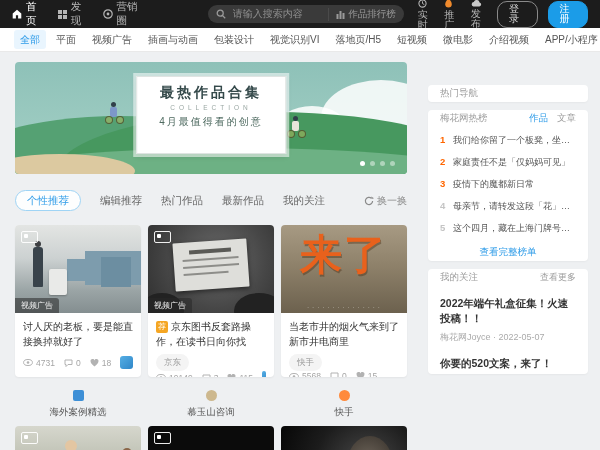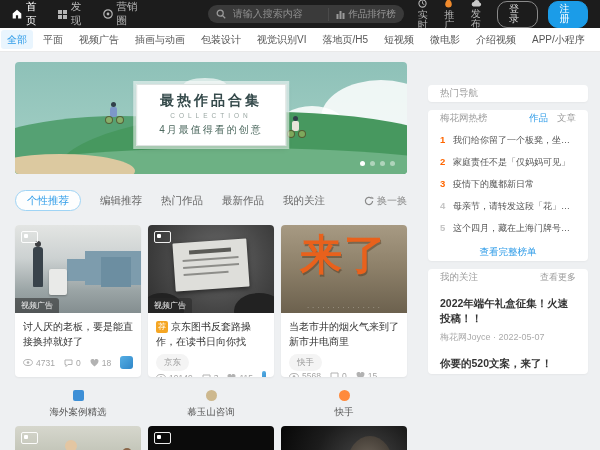--- a/index.html
+++ b/index.html
@@ -20,21 +20,21 @@
     border-left:1px solid #4a4a4a;padding-left:7px;}
   .nav-right{margin-left:auto;display:flex;align-items:center;gap:10px;}
   .mini-act{display:flex;flex-direction:column;justify-content:center;
     font-size:10px;color:#b5b5b5;line-height:1;gap:2px;}
   .pill{font-size:10px;border-radius:10px;padding:2.5px 11px;line-height:1;cursor:default;}
   .pill.login{border:1px solid #8a8a8a;color:#ddd;background:transparent;}
   .pill.register{background:#1b9ce8;color:#fff;border:1px solid #1b9ce8;}
 
   
   .catbar{position:absolute;top:28px;left:0;width:600px;height:24px;background:#fff;
-    border-bottom:1px solid #e9e9e9;display:flex;align-items:center;padding:0 1px;
+    border-bottom:1px solid #e9e9e9;display:flex;align-items:center;padding:0 14px;
     box-sizing:border-box;gap:4px;white-space:nowrap;overflow:hidden;}
   .cat{font-size:10px;color:#555;padding:2.5px 6px;border-radius:3px;cursor:default;}
   .cat.active{color:#2f9ce8;background:#e9f5fe;}
 
   
   .main-left{position:absolute;left:15px;top:62px;width:392px;}
 
   .banner{position:relative;height:112px;border-radius:4px;overflow:hidden;
     background:linear-gradient(180deg,#8ec1b8 0%,#9bcac0 55%,#a8d2c6 100%);}
   .cloud{position:absolute;background:#fff;border-radius:50%;opacity:.85;}
@@ -42,21 +42,21 @@
   .sand{position:absolute;left:-30px;bottom:-14px;width:150px;height:34px;border-radius:50%;
     background:#dcc9a0;}
   .cyclist{position:absolute;}
   .cyclist .head{width:5px;height:5px;border-radius:50%;background:#31404a;margin-left:6px;}
   .cyclist .body{width:7px;height:10px;border-radius:2px;margin-left:5px;}
   .cyclist .wheels{display:flex;gap:3px;margin-top:-1px;}
   .cyclist .wheel{width:8px;height:8px;border-radius:50%;border:1.5px solid rgba(70,70,40,.75);
     box-sizing:border-box;background:rgba(230,200,90,.35);}
   .banner-box{position:absolute;left:50%;top:47%;transform:translate(-50%,-50%);
     background:#fff;border:1px solid #dfe4e2;box-shadow:0 0 0 3px rgba(255,255,255,.55),0 2px 6px rgba(0,0,0,.15);
-    padding:7px 22px 8px;text-align:center;}
+    padding:7px 22px 24px;text-align:center;}
   .bb-title{font-size:14px;font-weight:bold;color:#34494a;letter-spacing:3px;}
   .bb-sub{font-size:6.5px;color:#9aa7a3;letter-spacing:4px;margin-top:2px;}
   .bb-tag{font-size:10px;color:#4e6a60;letter-spacing:2px;margin-top:4px;}
   .dots{position:absolute;right:12px;bottom:8px;display:flex;gap:5px;}
   .dot{width:5px;height:5px;border-radius:50%;background:rgba(255,255,255,.45);}
   .dot.active{background:#fff;}
 
   .feed-tabs{margin-top:16px;display:flex;align-items:center;gap:19px;font-size:10.5px;color:#666;}
   .ftab{cursor:default;}
   .ftab.active{color:#2f9ce8;border:1px solid #9fd4f5;background:#fdfefe;border-radius:11px;

